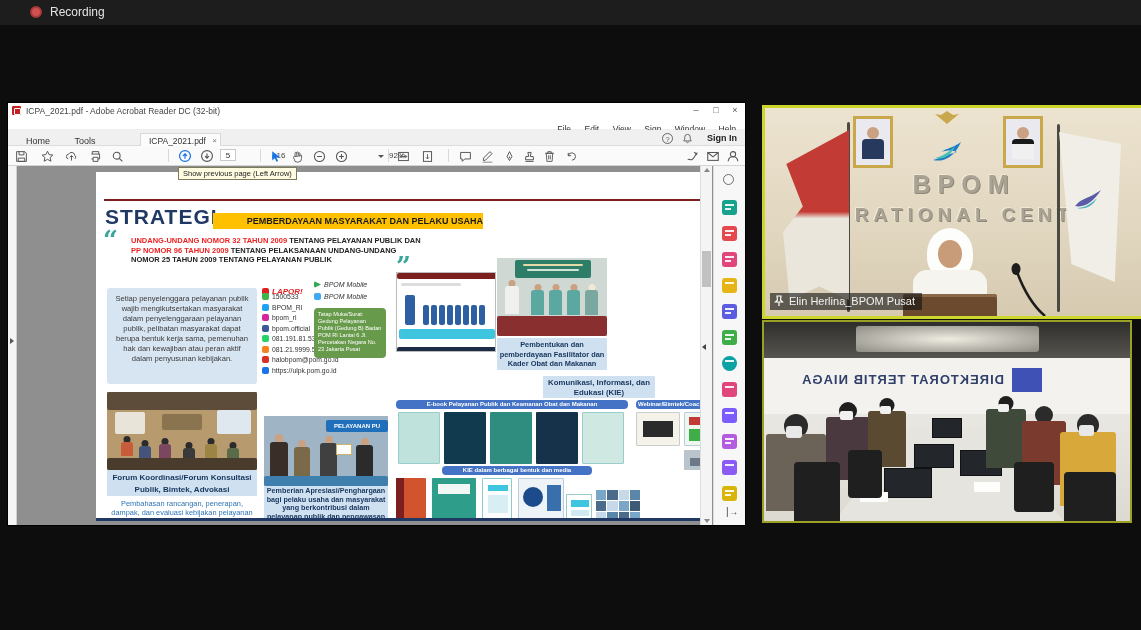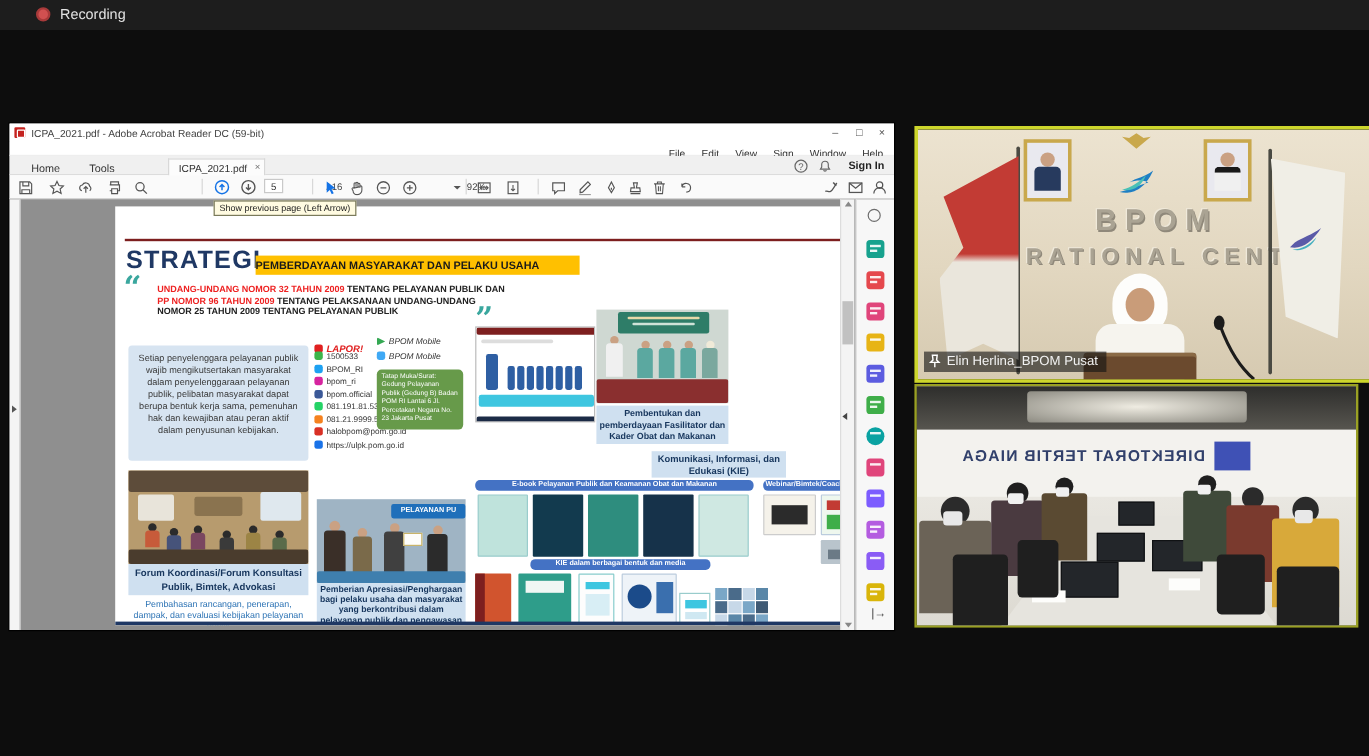--- a/index.html
+++ b/index.html
@@ -58,21 +58,21 @@
   .ti-prot{background:#7c5cff;}
   .ti-more{background:#b45ce0;}
   .ti-pen2{background:#8a5cf5;}
   .ti-stampy{background:#d9b50a;}
   .panel-collapse{left:12px;bottom:8px;font-size:10px;color:#444;}
 
   
   .page{left:88px;top:6px;width:614px;height:349px;background:#ffffff;overflow:hidden;}
   .rule{left:8px;top:27px;width:598px;height:2px;background:#7d1f1f;}
   .stitle{left:9px;top:33px;font-size:21px;font-weight:bold;color:#1f3864;letter-spacing:1px;}
-  .ybanner{left:117px;top:41px;width:270px;height:16px;background:#ffc000;color:#1a1a1a;font-size:9px;font-weight:bold;text-align:left;line-height:16px;white-space:nowrap;}
+  .ybanner{left:117px;top:41px;width:270px;height:16px;background:#ffc000;color:#1a1a1a;font-size:9px;font-weight:bold;text-align:right;line-height:16px;white-space:nowrap;}
   .quote{font-family:"DejaVu Serif",serif;color:#3aa79e;font-size:26px;font-weight:bold;line-height:20px;}
   .lawtext{left:35px;top:64px;width:292px;font-size:7.5px;font-weight:bold;line-height:9.5px;color:#222;}
   .lawtext .red{color:#e22;}
   .bluebox{background:#d7e4f1;border-radius:3px;color:#3a3a3a;}
   .capbox{background:#cfe0f0;color:#17365d;font-weight:bold;text-align:center;}
   .photo{overflow:hidden;}
   .pbody{position:absolute;border-radius:2px;}
   .person{position:absolute;}
   .person .hd{position:absolute;left:50%;top:0;transform:translateX(-50%);width:7px;height:7px;border-radius:50%;background:#2b2b2b;}
   .person .bd{position:absolute;left:0;top:6px;width:100%;height:70%;border-radius:3px 3px 0 0;background:#3a3a3a;}
@@ -108,21 +108,21 @@
 
   <div class="abs topbar">
     <div class="abs rec-dot"></div>
     <div class="abs rec-label">Recording</div>
   </div>
 
   <div class="abs acw">
 
     <div class="abs titlebar">
       <div class="abs pdficon"></div>
-      <div class="abs wtitle">ICPA_2021.pdf - Adobe Acrobat Reader DC (59-bit)</div>
+      <div class="abs wtitle">ICPA_2021.pdf - Adobe Acrobat Reader DC (32-bit)</div>
       <div class="abs wctrl" style="right:42px;">–</div>
       <div class="abs wctrl" style="right:22px;">□</div>
       <div class="abs wctrl" style="right:3px;">×</div>
     </div>
 
     <div class="abs menubar" style="padding-left:4px;text-align:right;">
       <span class="menuitem">File</span>
       <span class="menuitem">Edit</span>
       <span class="menuitem">View</span>
       <span class="menuitem">Sign</span>

